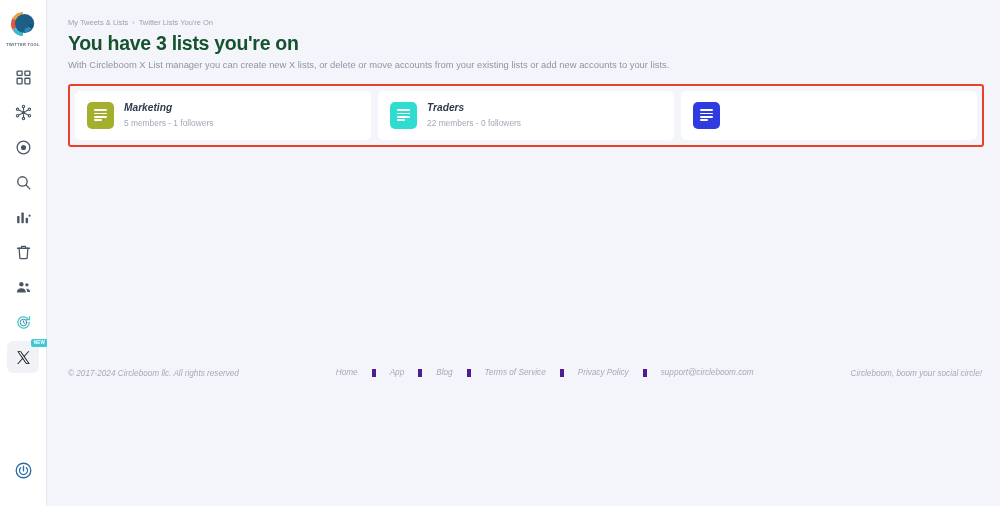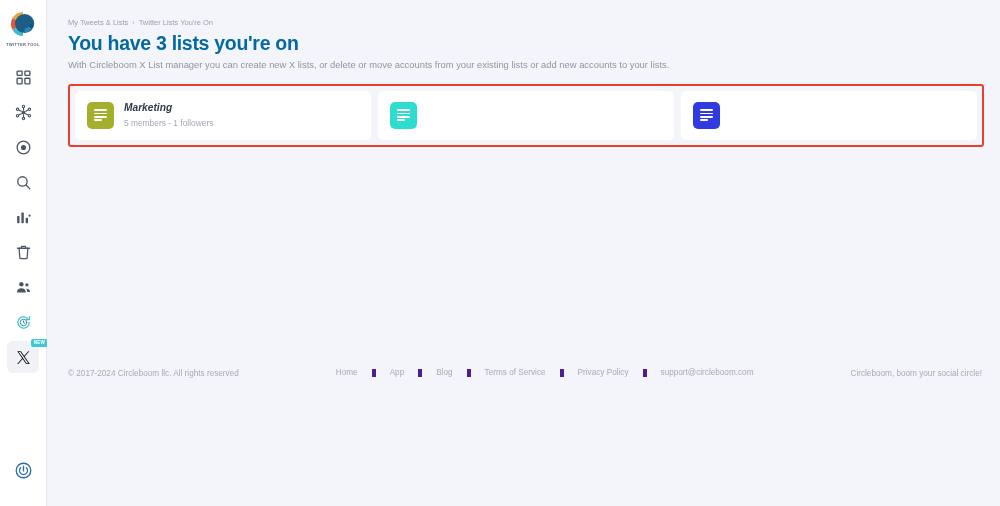--- a/index.html
+++ b/index.html
@@ -52,21 +52,21 @@
     background: #f4f5fa;
     position: relative;
   }
   .content { padding: 18px 16px 0 21px; flex: 1 1 auto; }
 
   .breadcrumb { font-size: 7.5px; color: #9aa1ae; display: flex; align-items: center; gap: 4px; }
   .breadcrumb .sep { font-size: 7px; color: #a9b0bb; }
   .breadcrumb a { color: #9aa1ae; text-decoration: none; }
 
   .page-title {
-    font-size: 19.5px; font-weight: 700; color: #0369a1;
+    font-size: 19.5px; font-weight: 700; color: #14532d;
     letter-spacing: -.3px; margin-top: 5px; line-height: 1.15;
   }
   .page-subtitle {
     font-size: 9.4px; color: #8d95a3; margin-top: 5px; line-height: 1.3;
   }
 
   
   .lists-outline {
     margin-top: 12px;
     border: 2px solid #e8402a;
@@ -99,20 +99,21 @@
   .list-name { font-size: 10.2px; font-weight: 700; color: #2e3a4d; line-height: 1.25; font-style: italic; }
   .list-stats { font-size: 8.4px; color: #a2a9b5; margin-top: 3px; line-height: 1.2; }
 
   
   .footer {
     height: 30px; flex: 0 0 30px;
     display: flex; align-items: center;
     padding: 0 18px 0 21px;
     font-size: 8.2px; color: #a4abb7;
     background: #f4f5fa;
+    font-style: italic;
   }
   .footer .copy { white-space: nowrap; }
   .footer-links {
     display: flex; align-items: center; gap: 0;
     margin: 0 auto;
   }
   .footer-links a {
     color: #a4abb7; text-decoration: none;
     padding: 0 14px;
     border-right: 4px solid #4c1d95;
@@ -288,20 +289,24 @@
         </div>
 
         <div class="list-card">
           <div class="list-icon" style="background:#30dcd0">
             <span class="lines">
                 <i></i>
                 <i></i>
                 <i></i>
                 <i></i>
               </span>
+          </div>
+          <div class="list-meta">
+            <div class="list-name">Traders</div>
+            <div class="list-stats">22 members - 0 followers</div>
           </div>
         </div>
 
         <div class="list-card">
           <div class="list-icon" style="background:#2f3ae0">
             <span class="lines">
                 <i></i>
                 <i></i>
                 <i></i>
                 <i></i>

